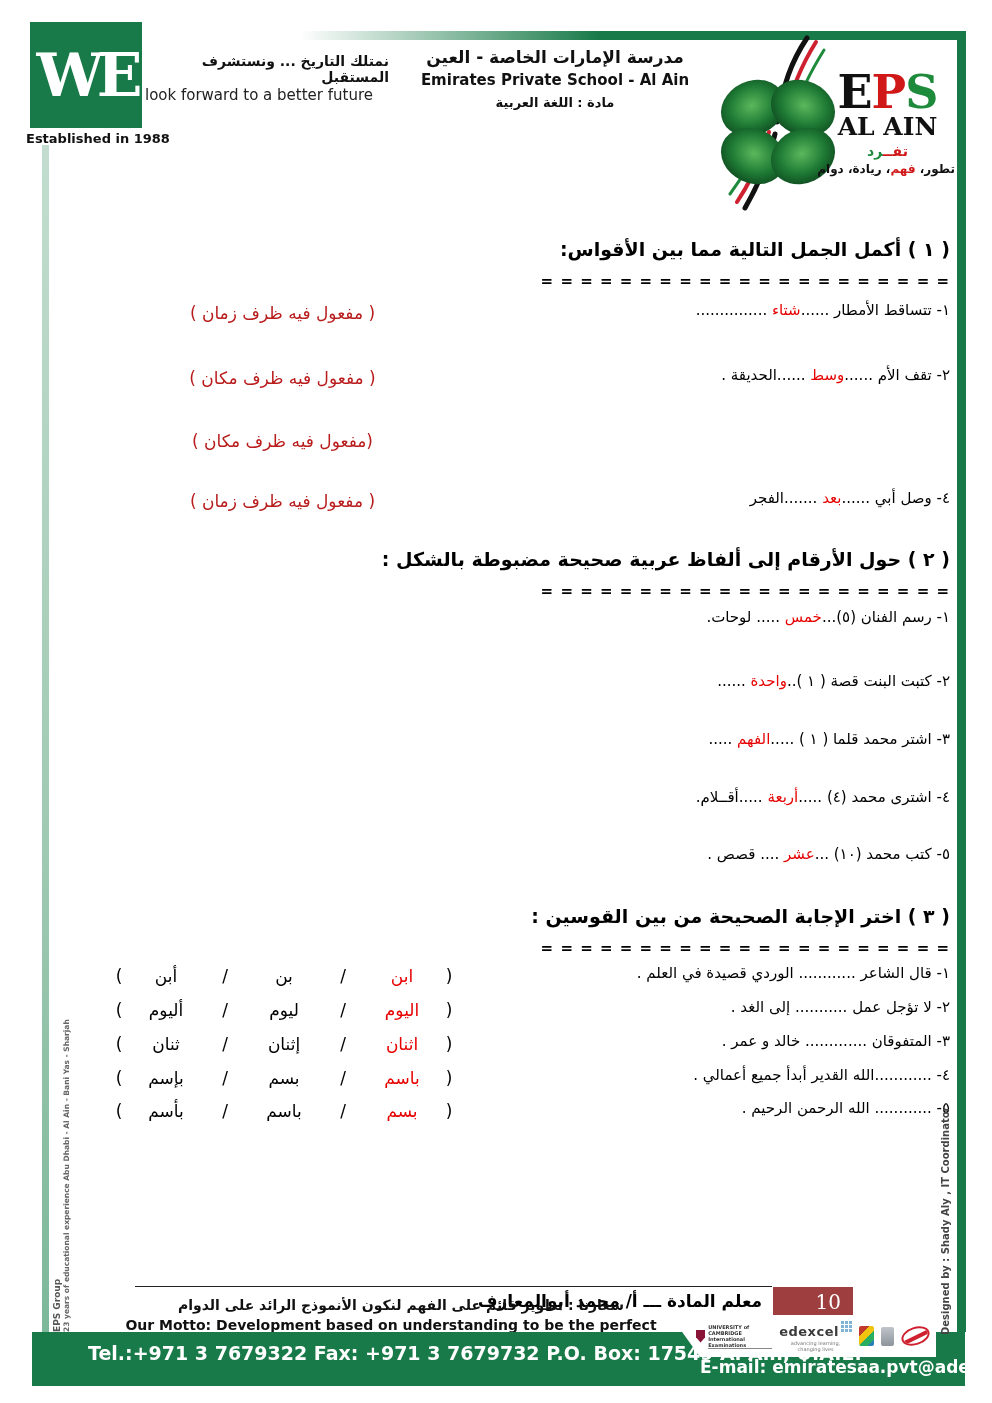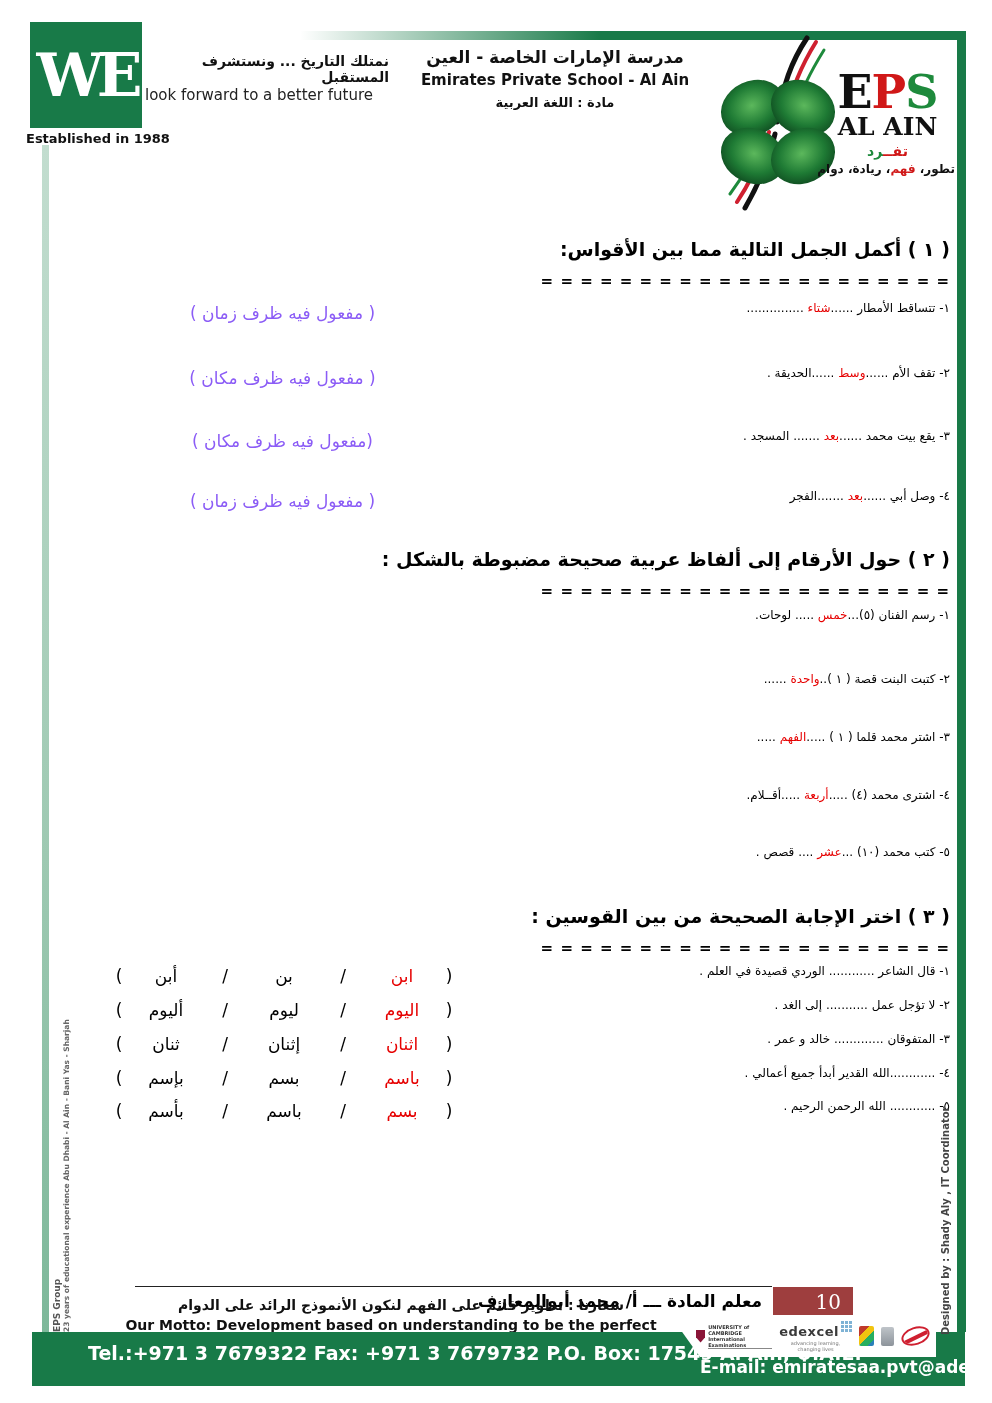--- a/index.html
+++ b/index.html
@@ -35,23 +35,23 @@
   .eps-text .eps .e { color:#111; } .eps-text .eps .p { color:#d01818; } .eps-text .eps .s { color:#1e8a3c; }
   .eps-text .alain { font-family:"DejaVu Serif", serif; font-weight:bold; font-size:25px; line-height:26px; color:#111; letter-spacing:0px; }
   .eps-text .tafarrod { direction:rtl; font-weight:bold; font-size:14px; margin-top:3px; }
   .eps-text .tafarrod .r { color:#d01818; } .eps-text .tafarrod .g { color:#1e8a3c; }
   .eps-text .slogan { direction:rtl; font-weight:bold; font-size:12px; color:#111; margin-top:3px; white-space:nowrap; }
   .eps-text .slogan .red { color:#d01818; }
 
   
   .q-title { position:absolute; right:42px; direction:rtl; font-weight:bold; font-size:19px; color:#000; white-space:nowrap; }
   .q-sep { position:absolute; right:42px; font-weight:bold; font-size:15px; color:#000; letter-spacing:1px; white-space:nowrap; }
-  .sentence { position:absolute; right:42px; direction:rtl; font-size:12px; color:#000; white-space:nowrap; }
+  .sentence { position:absolute; right:42px; direction:rtl; font-size:15px; color:#000; white-space:nowrap; }
   .sentence .red, .red-answer { color:#e60000; }
-  .hint { position:absolute; left:150px; width:265px; direction:rtl; text-align:center; font-size:17px; color:#8b5cf6; white-space:nowrap; }
+  .hint { position:absolute; left:150px; width:265px; direction:rtl; text-align:center; font-size:17px; color:#b91c1c; white-space:nowrap; }
 
   .opt-row { position:absolute; left:112px; width:345px; direction:rtl; display:grid;
     grid-template-columns:16px 78px 40px 78px 40px 78px 16px; font-size:17px; color:#000; }
   .opt-row span { text-align:center; white-space:nowrap; }
   .opt-row .correct { color:#e60000; }
 
   
   .footer-rule { position:absolute; left:135px; top:1286px; width:637px; height:1px; background:#222; }
   .page-num-box { position:absolute; left:773px; top:1287px; width:80px; height:31px; background:#9e3e3e;
     color:#fff; font-family:"DejaVu Serif", serif; font-size:20px; text-align:right; padding-right:12px; line-height:31px; }
@@ -147,21 +147,20 @@
 
   <div class="q-title" style="top:238px;">( ١ ) أكمل الجمل التالية مما بين الأقواس:</div>
   <div class="q-sep" style="top:272px;">= = = = = = = = = = = = = = = = = = = = =</div>
 
   <div class="sentence" style="top:301px;"><span>١- تتساقط الأمطار ......</span><span class="red">شتاء</span><span> ...............</span></div>
   <div class="hint" style="top:303px;">( مفعول فيه ظرف زمان )</div>
 
   <div class="sentence" style="top:366px;"><span>٢- تقف الأم ......</span><span class="red">وسط</span><span> ......الحديقة  .</span></div>
   <div class="hint" style="top:368px;">( مفعول فيه ظرف مكان   )</div>
 
-  <div class="sentence" style="top:429px;"><span>٣- يقع بيت محمد ......</span><span class="red">بعد</span><span> ....... المسجد   .</span></div>
   <div class="hint" style="top:431px;">(مفعول فيه ظرف مكان   )</div>
 
   <div class="sentence" style="top:489px;"><span>٤- وصل أبي ......</span><span class="red">بعد</span><span> .......الفجر</span></div>
   <div class="hint" style="top:491px;">( مفعول فيه ظرف زمان )</div>
 
   <div class="q-title" style="top:548px;">( ٢ ) حول الأرقام إلى ألفاظ عربية صحيحة مضبوطة بالشكل :</div>
   <div class="q-sep" style="top:582px;">= = = = = = = = = = = = = = = = = = = = =</div>
 
   <div class="sentence" style="top:608px;"><span>١- رسم الفنان (٥)...</span><span class="red">خمس</span><span> ..... لوحات.</span></div>
   <div class="sentence" style="top:672px;"><span>٢- كتبت البنت قصة ( ١ )..</span><span class="red">واحدة</span><span> ......</span></div>

